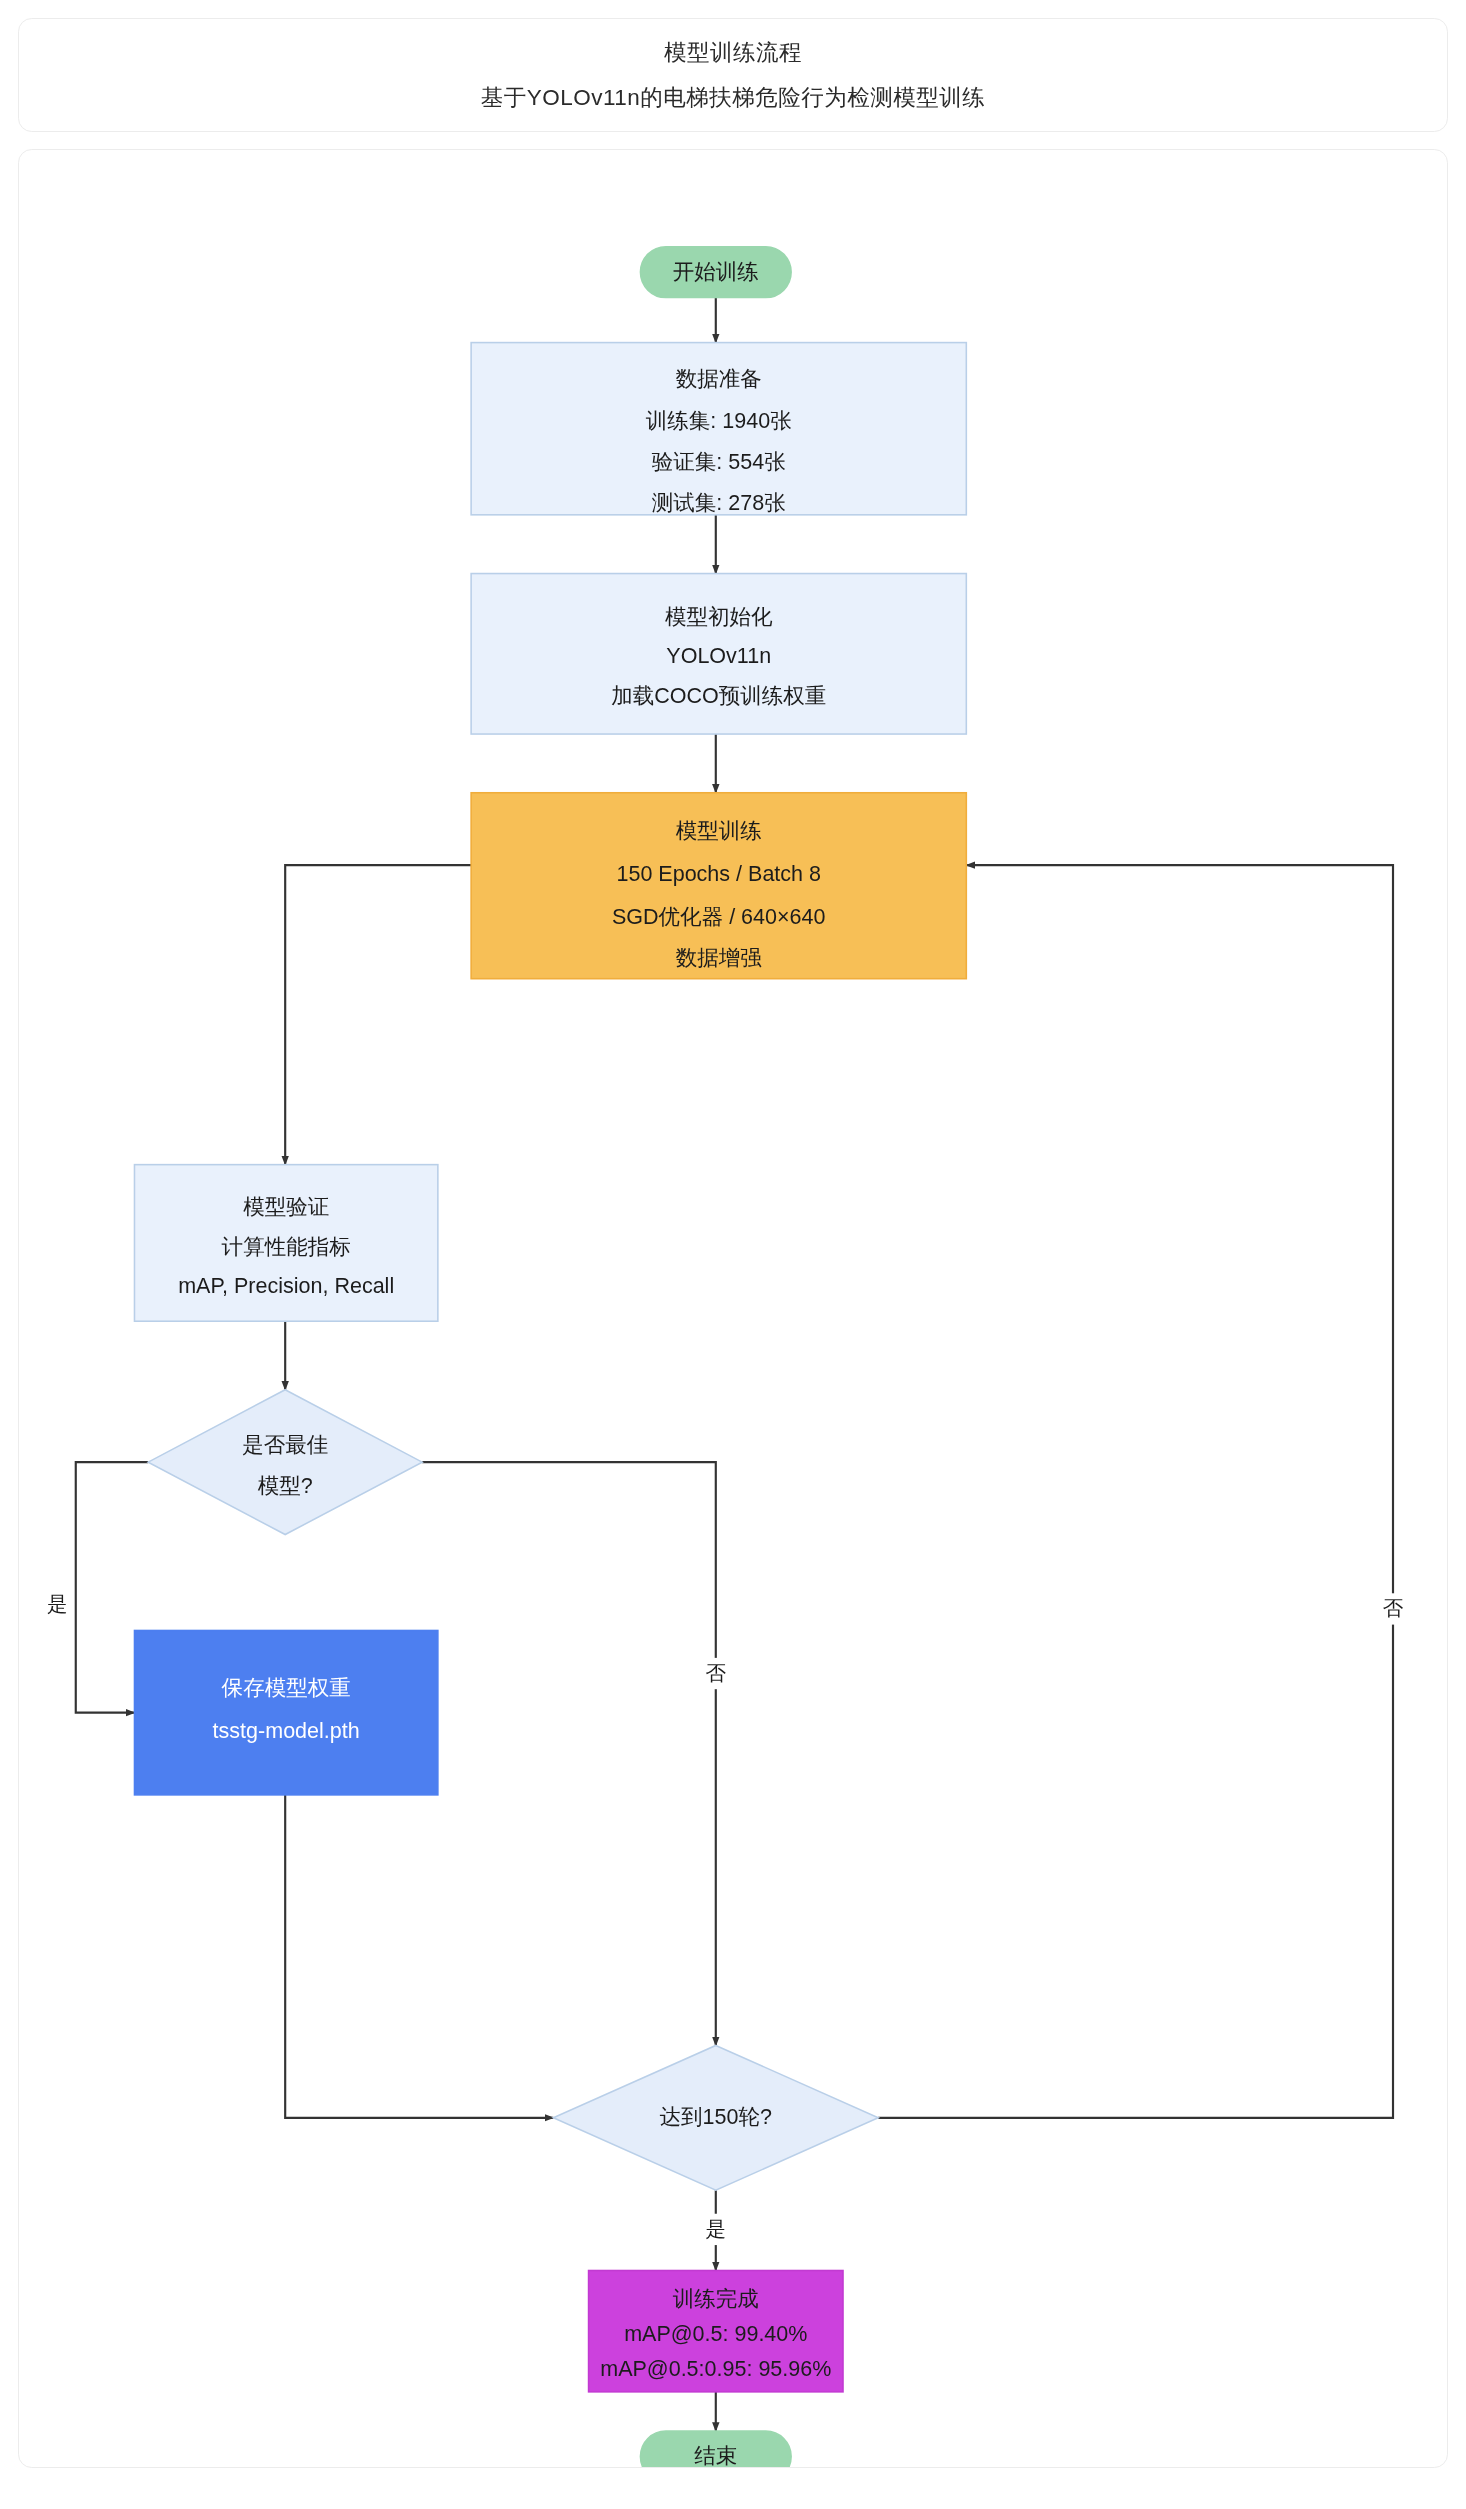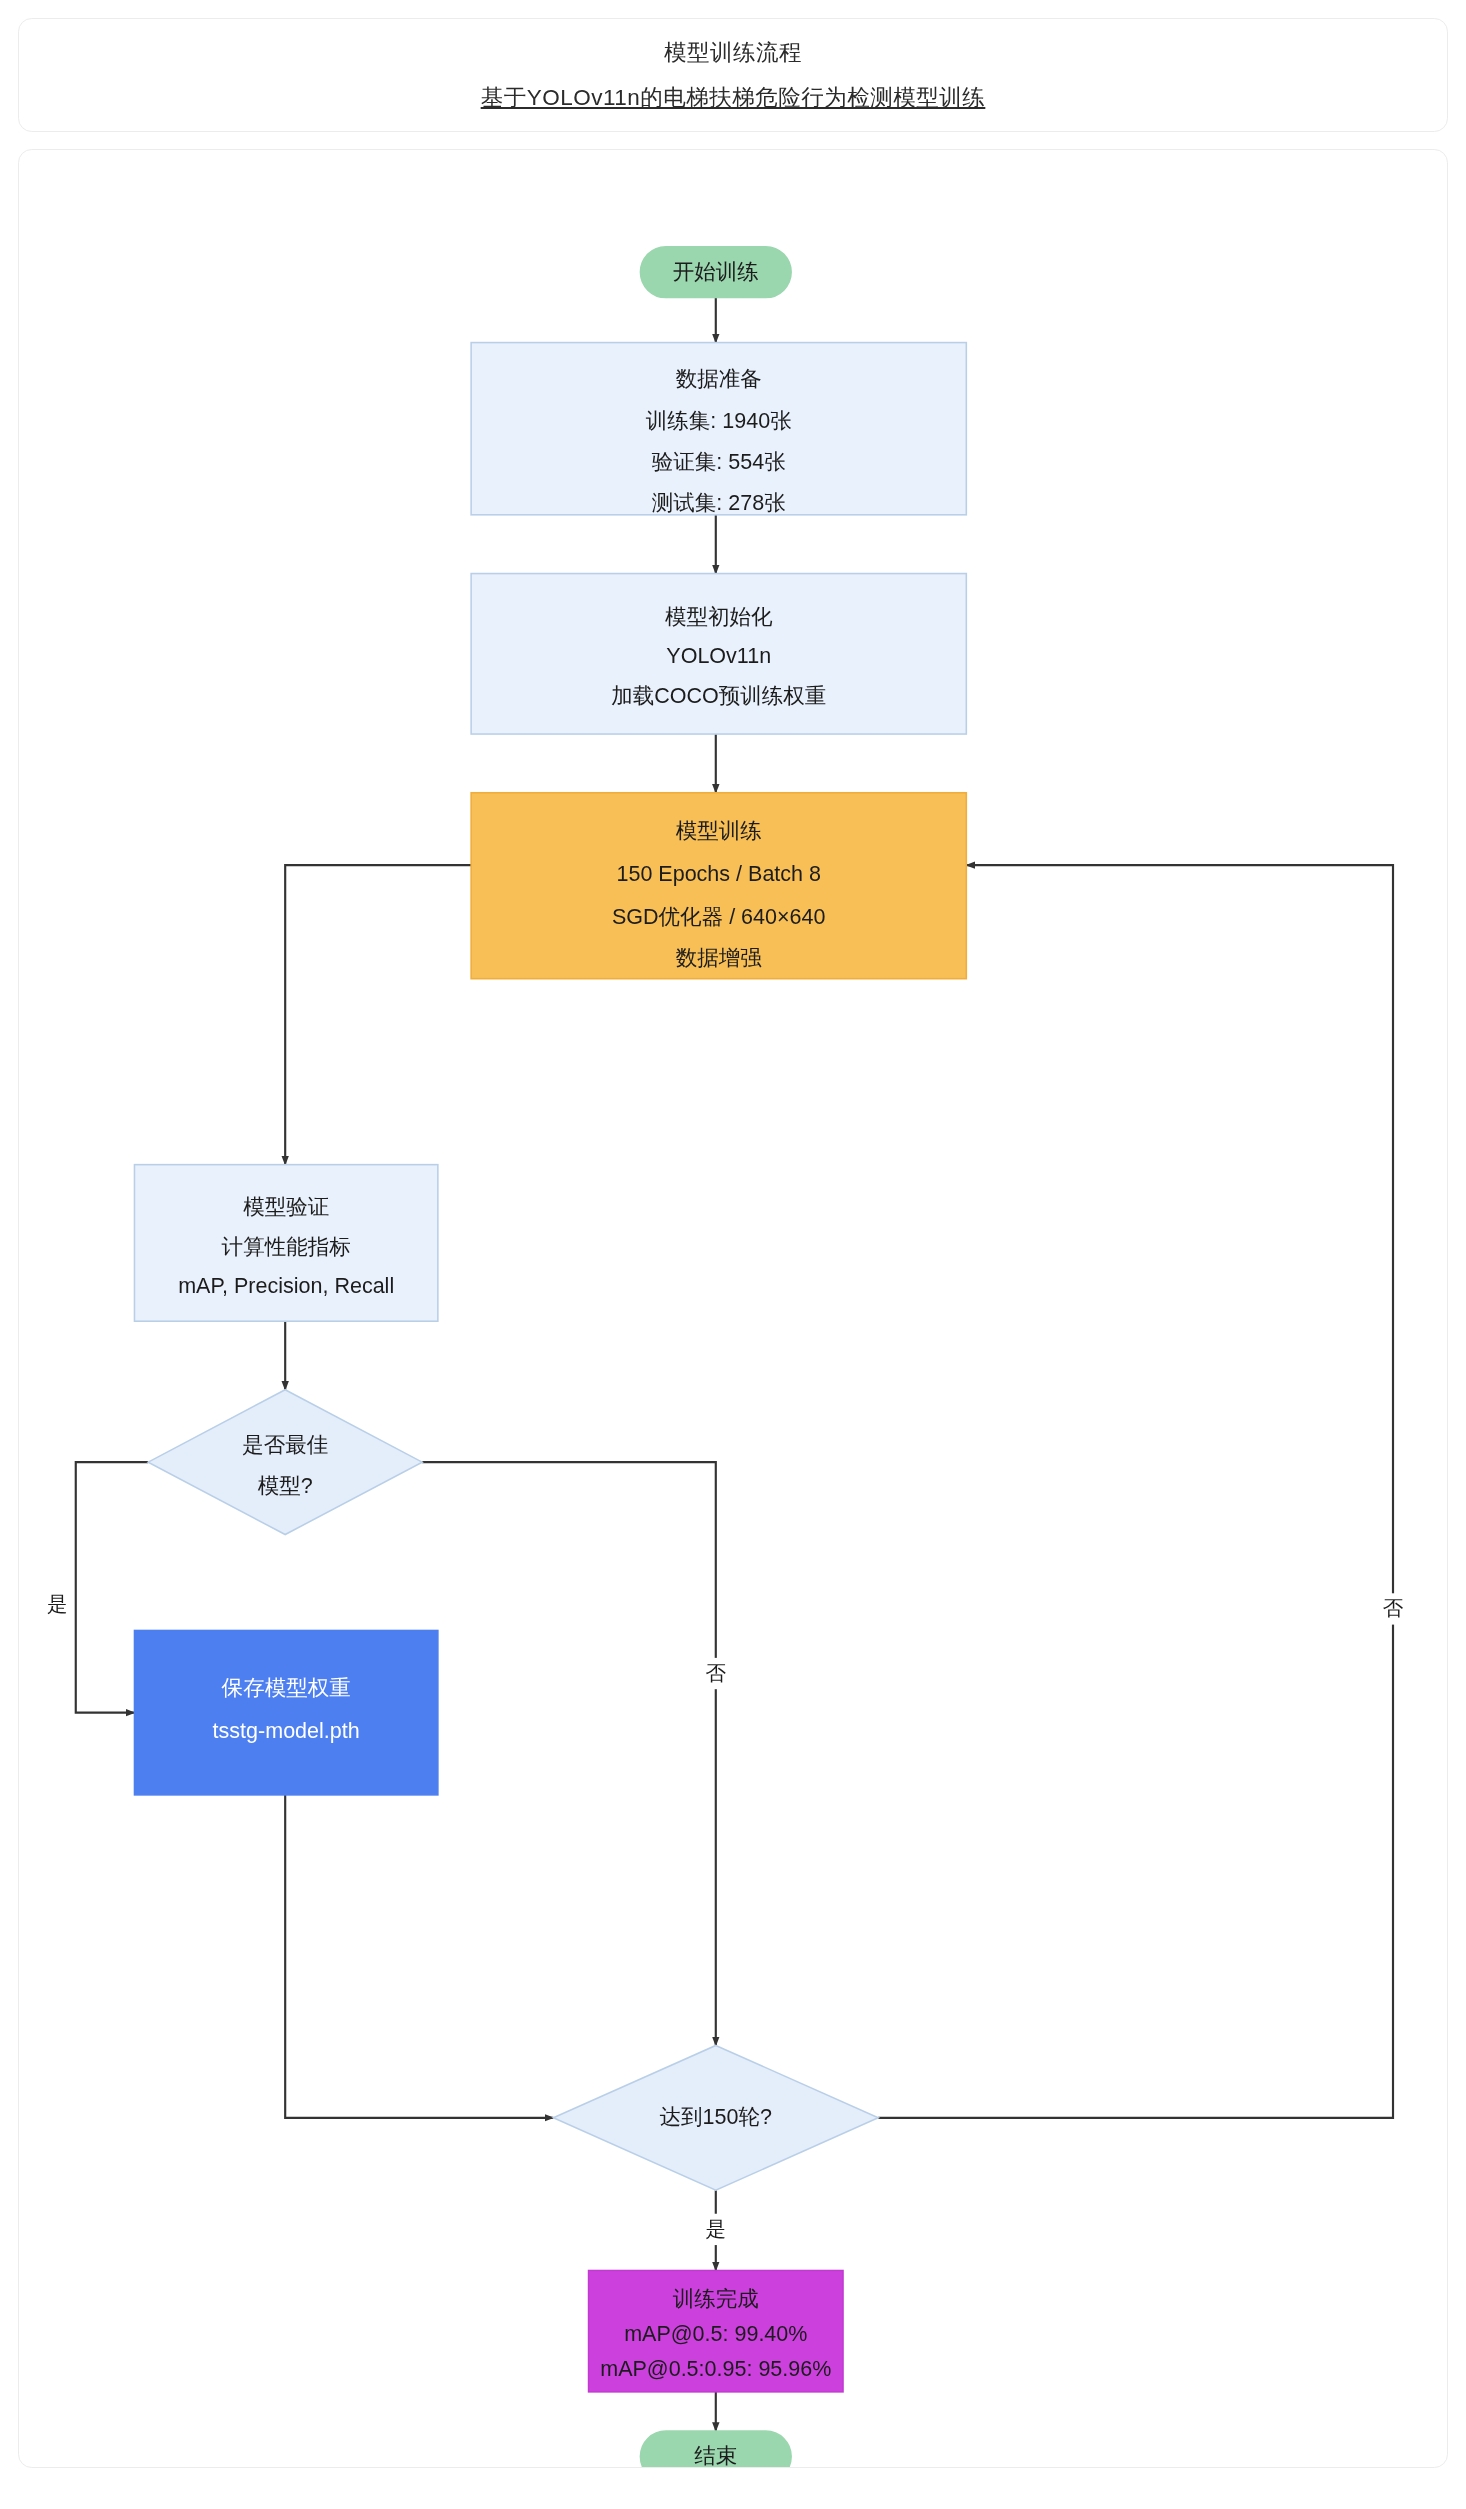--- a/index.html
+++ b/index.html
@@ -34,21 +34,20 @@
     font-size: 22.5px;
     color: #2b2b2b;
     letter-spacing: 0.5px;
     line-height: 1.2;
   }
   #title-sub {
     font-size: 22.5px;
     color: #2b2b2b;
     letter-spacing: 0.5px;
     line-height: 1.2;
-    text-decoration: underline;
   }
   #chart-card {
     margin-top: 17.6px;
     height: 2319px;
     position: relative;
     overflow: hidden;
   }
   #flow-svg {
     position: absolute;
     left: 0;

